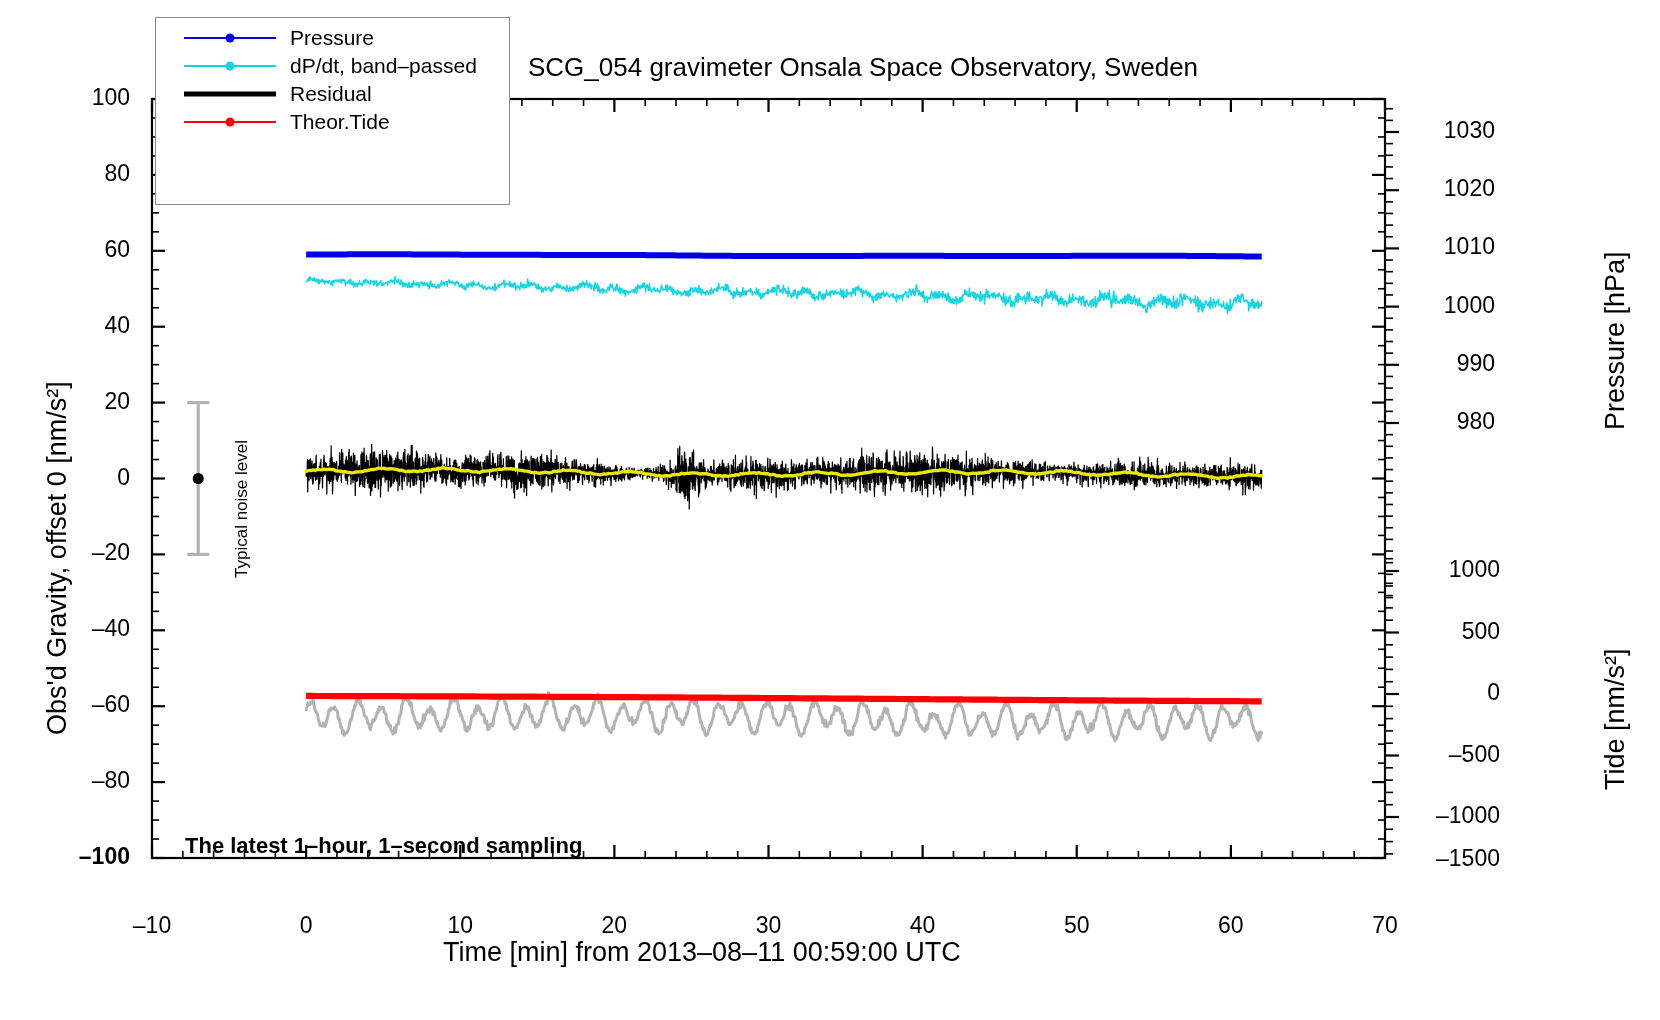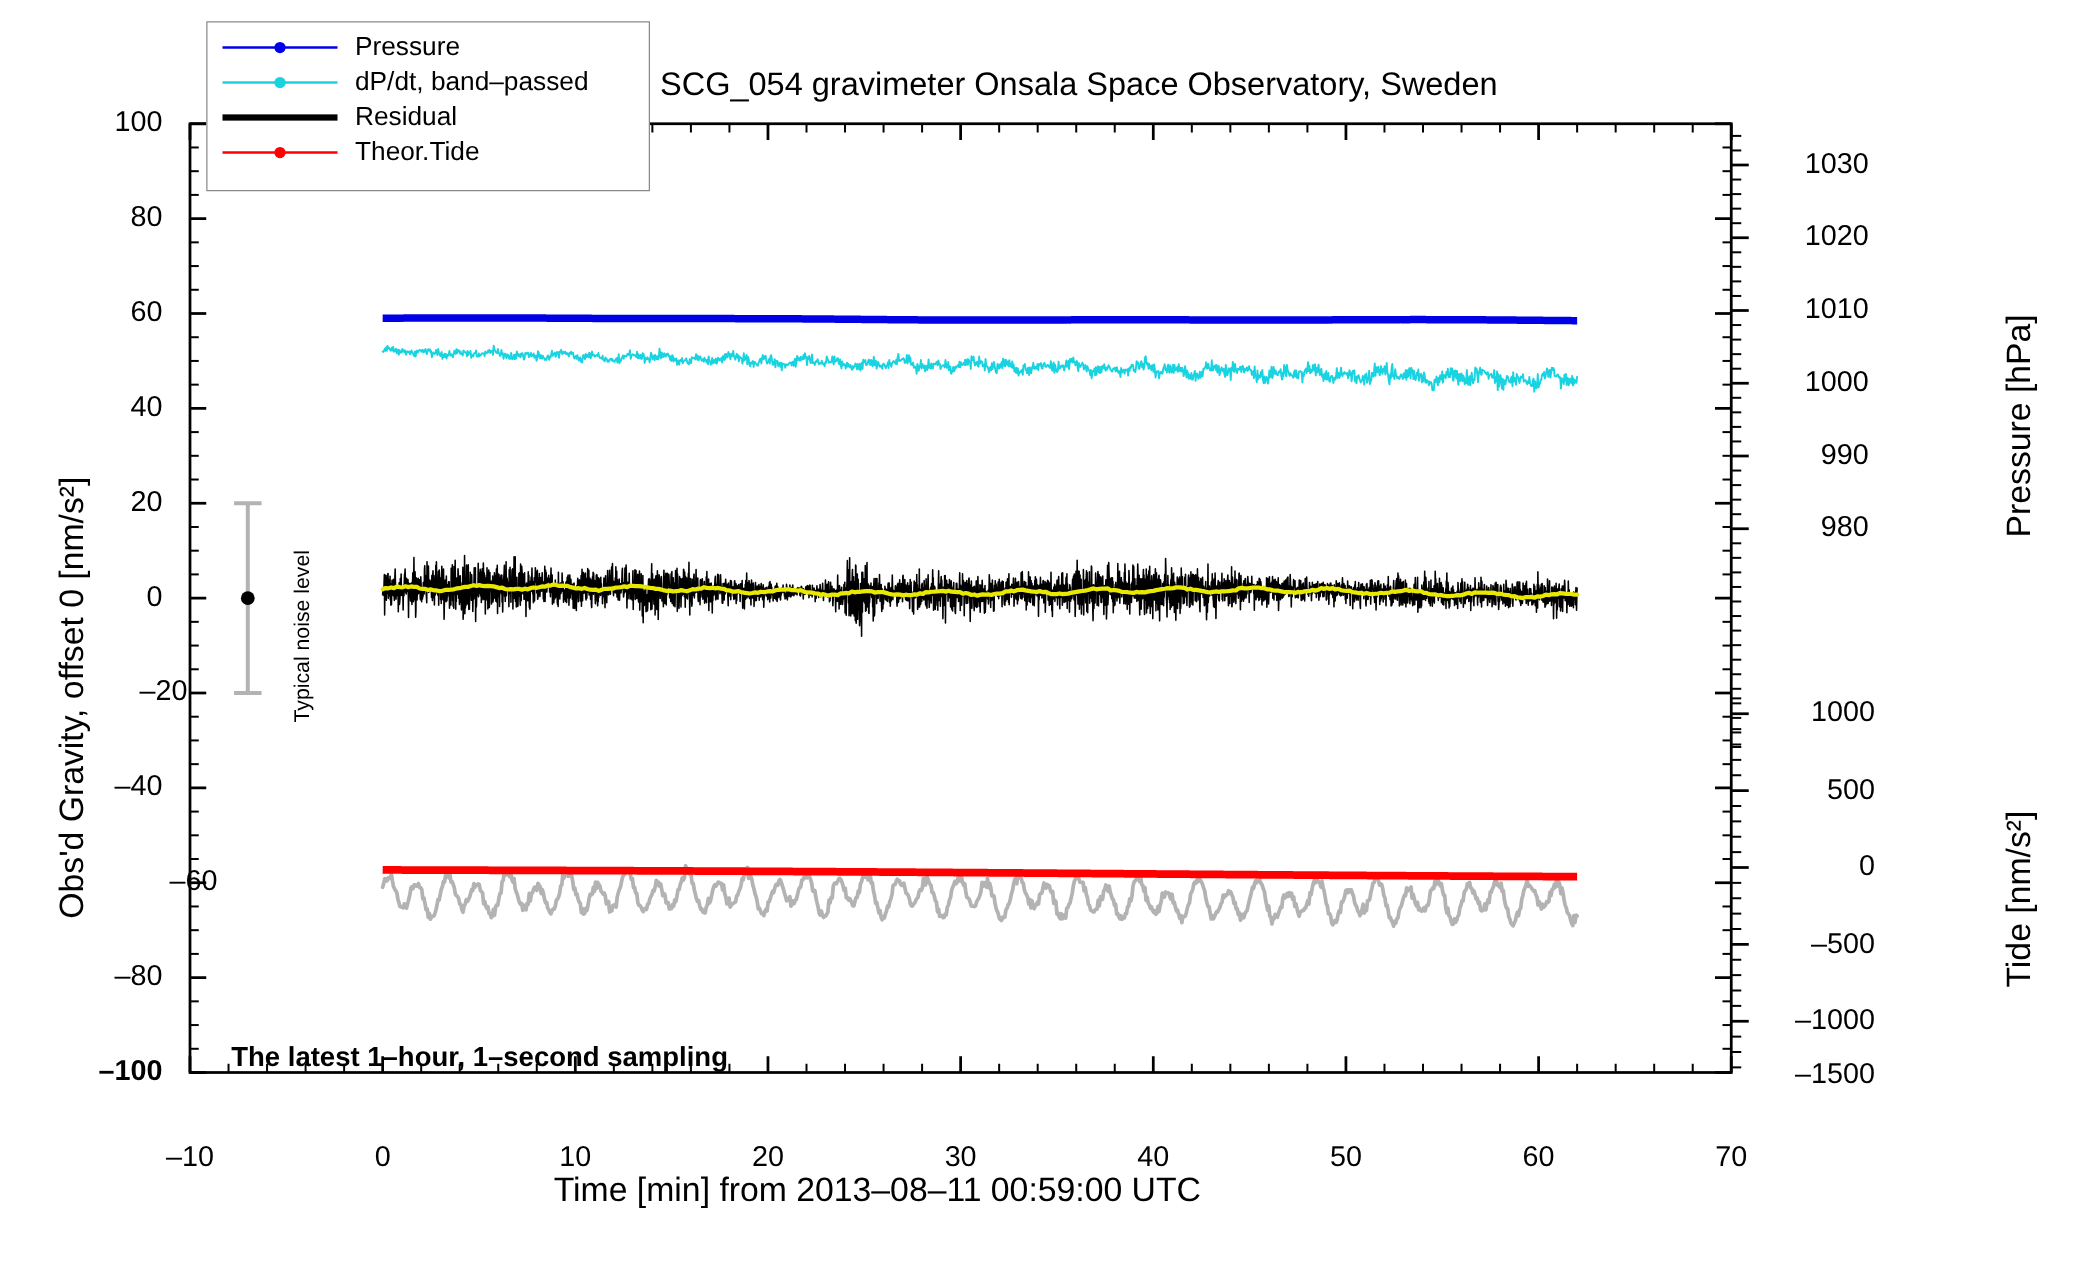--- a/index.html
+++ b/index.html
@@ -5,23 +5,23 @@
   html,body{margin:0;padding:0;background:#ffffff;}
   body{width:1660px;height:1020px;position:relative;overflow:hidden;
        font-family:"Liberation Sans", sans-serif;color:#000;}
 
   #stage{position:absolute;left:0;top:0;width:1660px;height:1020px;}
 
   svg{position:absolute;left:0;top:0;}
 
   
   #legend{
-    position:absolute;left:165px;top:17px;width:355px;height:136px;
+    position:absolute;left:155px;top:17px;width:355px;height:188px;
     border:1px solid #8a8a8a;background:#ffffff;box-sizing:border-box;
-    padding:6px 0 0 0;
+    padding:6px 0 0 16px;
   }
   .lg-row{display:flex;align-items:center;height:28px;padding-left:12px;}
   .lg-key{width:92px;height:14px;position:relative;flex:none;}
   .lg-line{position:absolute;left:0;top:50%;width:92px;height:2px;
            transform:translateY(-50%);}
   .lg-line.thick{height:5px;}
   .lg-dot{position:absolute;left:46px;top:50%;width:9px;height:9px;
           border-radius:50%;transform:translate(-50%,-50%);}
   .lg-txt{font-size:21px;margin-left:14px;white-space:nowrap;
           font-family:"Liberation Sans", sans-serif;}
@@ -342,23 +342,23 @@
       <div class="ticklbl" style="left: 574.375px; top: 912px; width: 80px; text-align: center;">20</div>
       <div class="ticklbl" style="left: 728.5px; top: 912px; width: 80px; text-align: center;">30</div>
       <div class="ticklbl" style="left: 882.625px; top: 912px; width: 80px; text-align: center;">40</div>
       <div class="ticklbl" style="left: 1036.75px; top: 912px; width: 80px; text-align: center;">50</div>
       <div class="ticklbl" style="left: 1190.88px; top: 912px; width: 80px; text-align: center;">60</div>
       <div class="ticklbl" style="left: 1345px; top: 912px; width: 80px; text-align: center;">70</div>
     </div>
   <div id="yticks">
       <div class="ticklbl" style="left: 0px; top: 843px; width: 130px; text-align: right; font-weight: bold;">–100</div>
       <div class="ticklbl" style="left: 0px; top: 767.1px; width: 130px; text-align: right;">–80</div>
-      <div class="ticklbl" style="left: 12px; top: 691.2px; width: 130px; text-align: right; padding-left: 32px;">–60</div>
+      <div class="ticklbl" style="left: 0px; top: 691.2px; width: 130px; text-align: right;">–60</div>
       <div class="ticklbl" style="left: 0px; top: 615.3px; width: 130px; text-align: right;">–40</div>
-      <div class="ticklbl" style="left: 0px; top: 539.4px; width: 130px; text-align: right; padding-left: 20px;">–20</div>
+      <div class="ticklbl" style="left: 0px; top: 539.4px; width: 130px; text-align: right;">–20</div>
       <div class="ticklbl" style="left: 0px; top: 463.5px; width: 130px; text-align: right;">0</div>
       <div class="ticklbl" style="left: 0px; top: 387.6px; width: 130px; text-align: right;">20</div>
       <div class="ticklbl" style="left: 0px; top: 311.7px; width: 130px; text-align: right;">40</div>
       <div class="ticklbl" style="left: 0px; top: 235.8px; width: 130px; text-align: right;">60</div>
       <div class="ticklbl" style="left: 0px; top: 159.9px; width: 130px; text-align: right;">80</div>
       <div class="ticklbl" style="left: 0px; top: 84px; width: 130px; text-align: right;">100</div>
     </div>
   <div id="rpticks">
       <div class="ticklbl" style="left: 1405px; top: 408px; width: 90px; text-align: right;">980</div>
       <div class="ticklbl" style="left: 1405px; top: 349.8px; width: 90px; text-align: right;">990</div>

